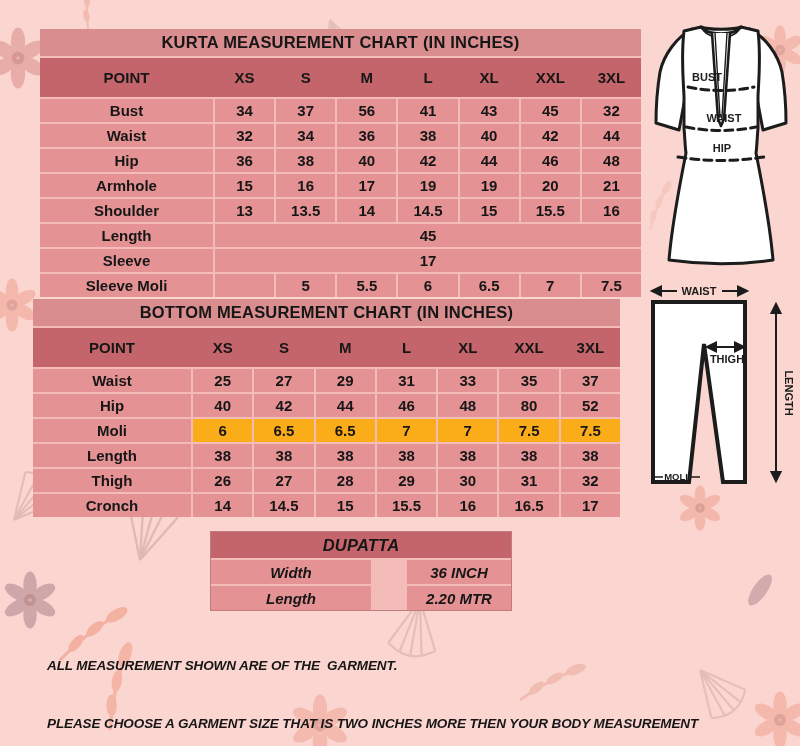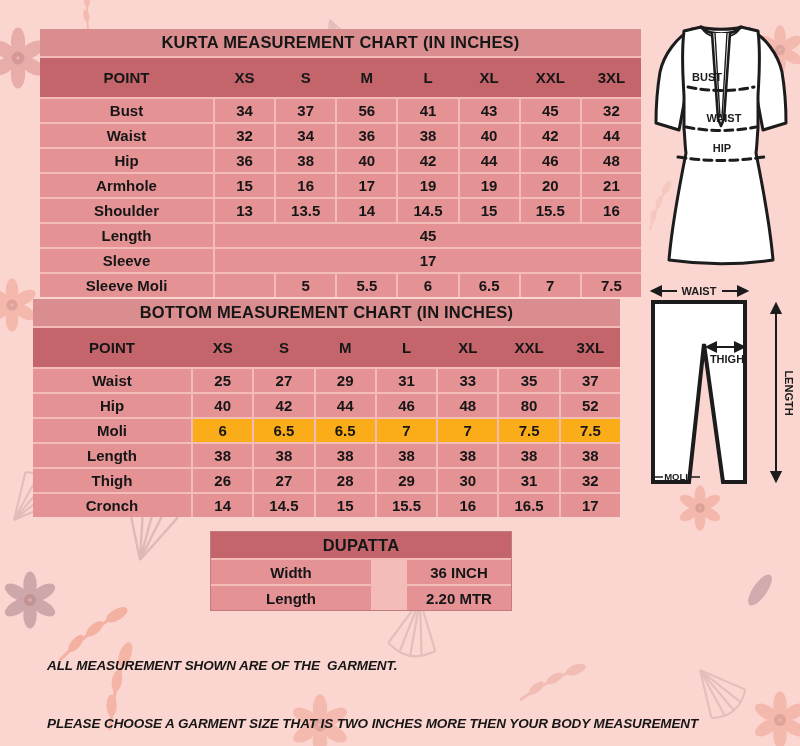--- a/index.html
+++ b/index.html
@@ -6,21 +6,21 @@
     --bg:#fbd5cf; --gap:#f3bcb8; --title:#d98d8f; --header:#c4656b;
     --row:#e59295; --highlight:#fbad19; --text:#161616; --stroke:#1c1c1c;
   }
   *{box-sizing:border-box;}
   body{margin:0;font-family:"Liberation Sans",sans-serif;background:var(--bg);}
   #stage{position:relative;width:800px;height:746px;background:var(--bg);overflow:hidden;}
   .deco{position:absolute;inset:0;pointer-events:none;}
   .chart{position:absolute;background:var(--gap);}
   #kurta-chart{left:40px;top:29px;width:601px;}
   #bottom-chart{left:33px;top:299px;width:587px;}
-  #dupatta-chart{left:211px;top:532px;width:300px;outline:1px solid #c27b7e;}
+  #dupatta-chart{left:211px;top:532px;width:300px;outline:1px solid #c27b7e;font-style:italic;}
   .t-title{height:27px;display:flex;align-items:center;justify-content:center;
     background:var(--title);font-weight:bold;font-size:16.5px;color:var(--text);letter-spacing:.2px;}
   .t-title.dark{background:var(--header);height:26px;}
   .t-header{display:grid;column-gap:2px;margin-top:2px;background:var(--header);height:39px;}
   .hcell{display:flex;align-items:center;justify-content:center;font-weight:bold;
     font-size:15px;color:var(--text);}
   .t-row{display:grid;column-gap:2px;margin-top:2px;}
   .cell{background:var(--row);height:23px;display:flex;align-items:center;justify-content:center;
     font-weight:bold;font-size:15px;color:var(--text);}
   .cell.hl{background:var(--highlight);}

